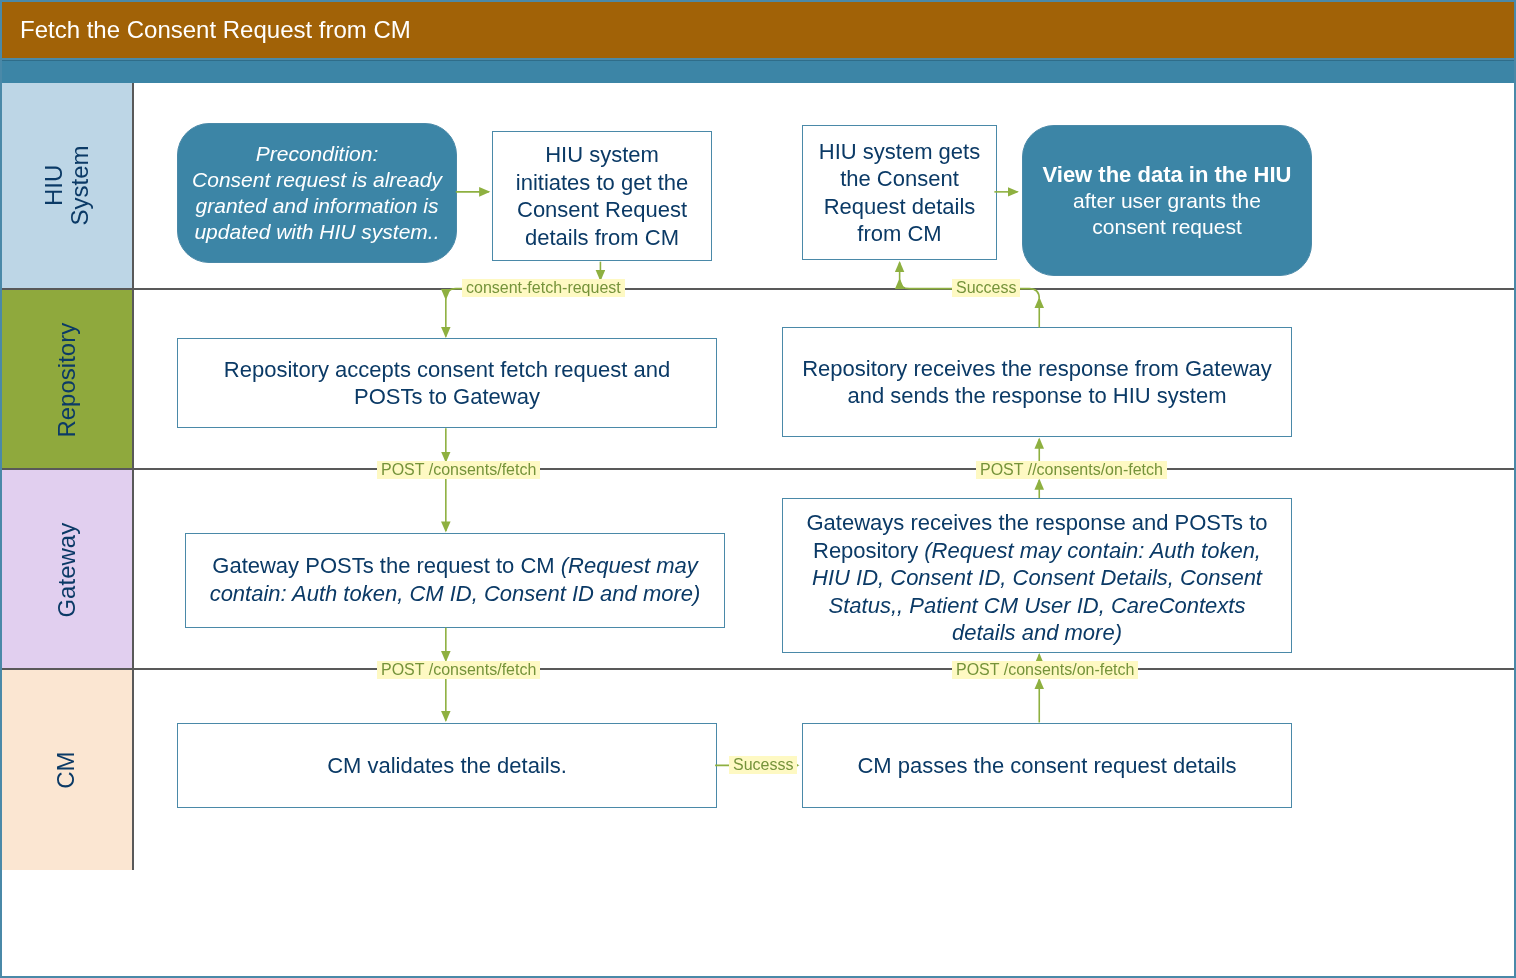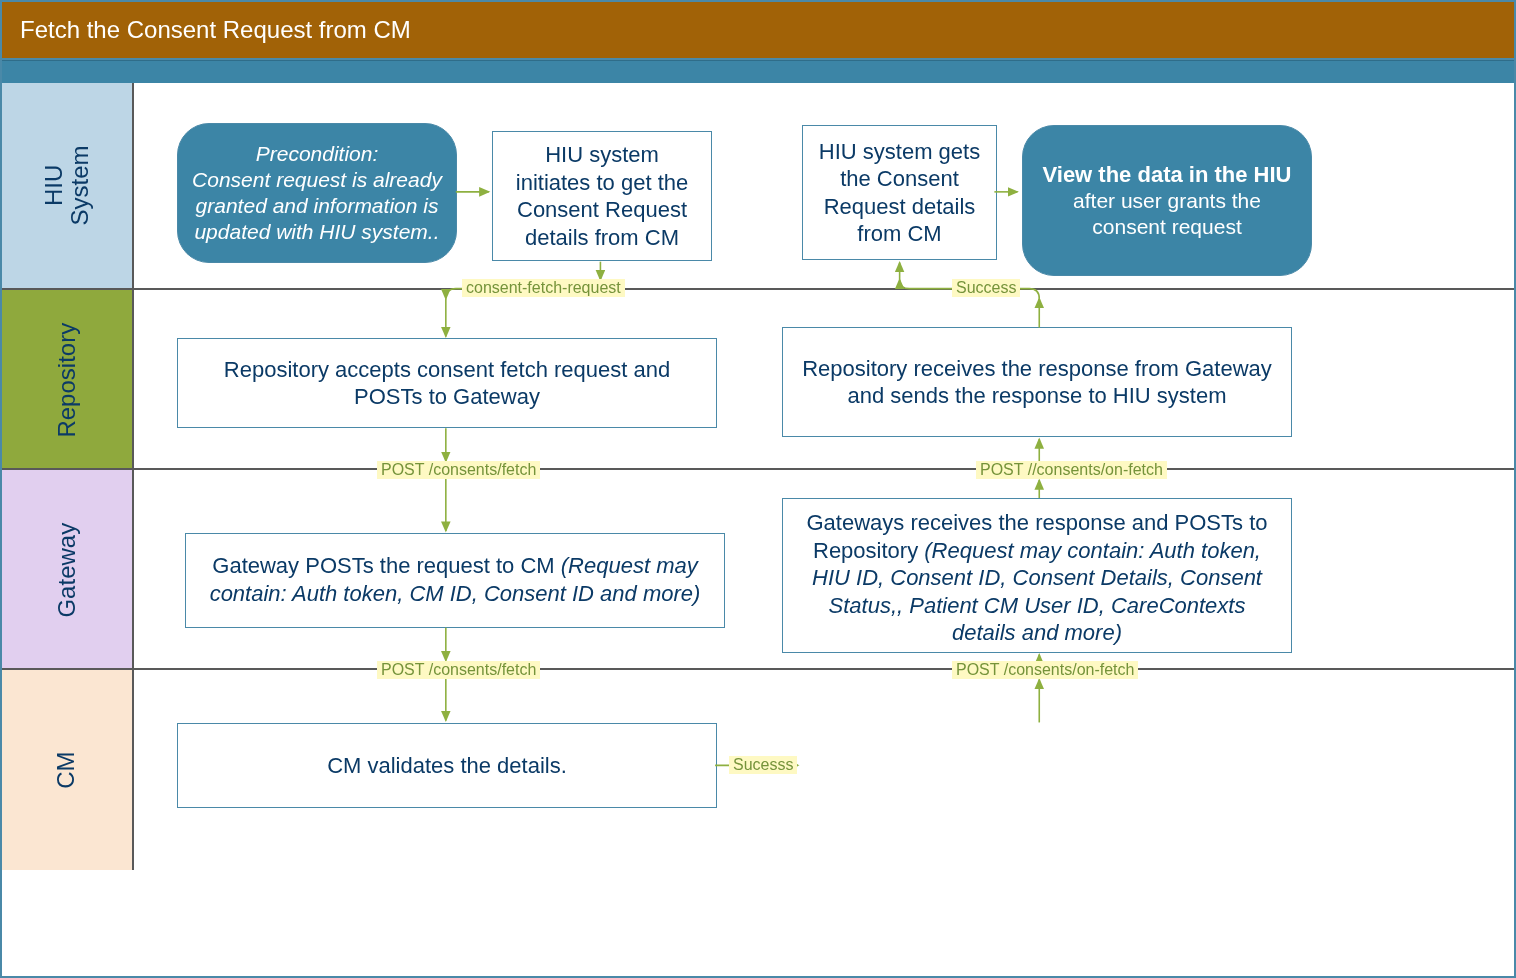--- a/index.html
+++ b/index.html
@@ -164,20 +164,23 @@
     <div class="box" style="left:183px; top:450px; width:540px; height:95px; display:block; padding-top:18px;">
       <span>Gateway POSTs the request to CM  </span><span class="note-italic">(Request may contain: Auth token, CM ID, Consent ID and more)</span>
     </div>
     <div class="box" style="left:780px; top:415px; width:510px; height:155px; display:block; padding-top:10px;">
       <span>Gateways receives the response and POSTs to Repository </span><span class="note-italic">(Request may contain: Auth token, HIU ID,  Consent ID, Consent Details, Consent Status,, Patient CM User ID, CareContexts details and more)</span>
     </div>
 
     <div class="box" style="left:175px; top:640px; width:540px; height:85px;">
       <span>CM validates the details.</span>
     </div>
+    <div class="box" style="left:800px; top:640px; width:490px; height:85px;">
+      <span>CM passes the consent request details</span>
+    </div>
 
     <svg class="arrows" viewBox="0 0 1516 870">
       <defs>
         <marker id="arrowhead" markerWidth="8" markerHeight="8" refX="6" refY="3" orient="auto">
           <path d="M0,0 L7,3 L0,6 Z" fill="#8eb040"></path>
         </marker>
       </defs>
       <g stroke="#8eb040" stroke-width="1.6" fill="none" marker-end="url(#arrowhead)">
 
         <path d="M455,108 L488,108"></path>

